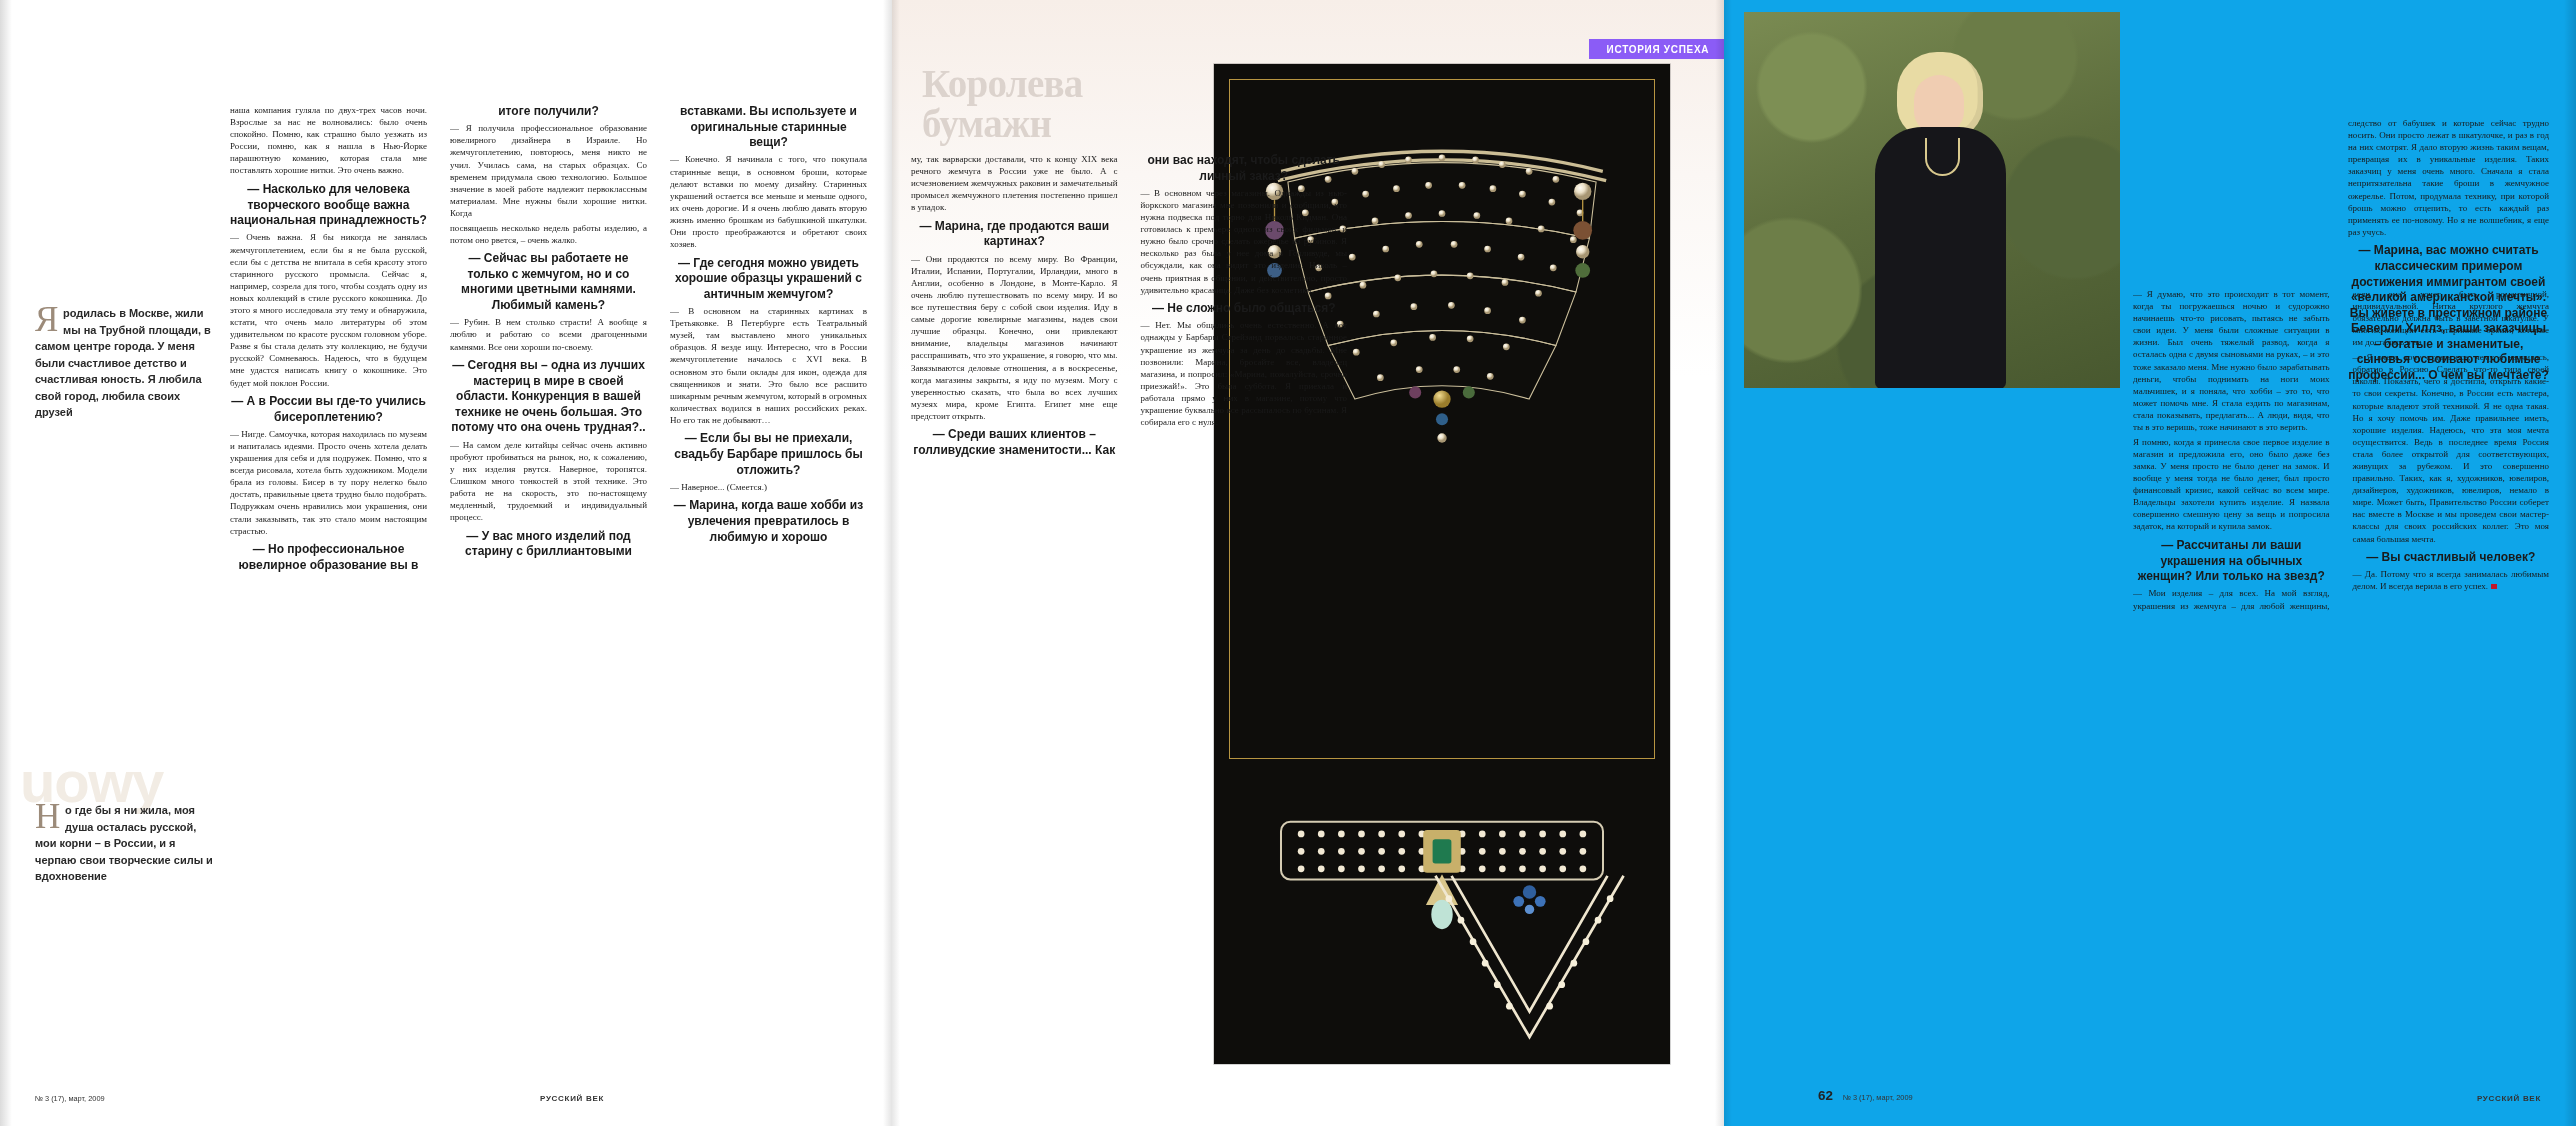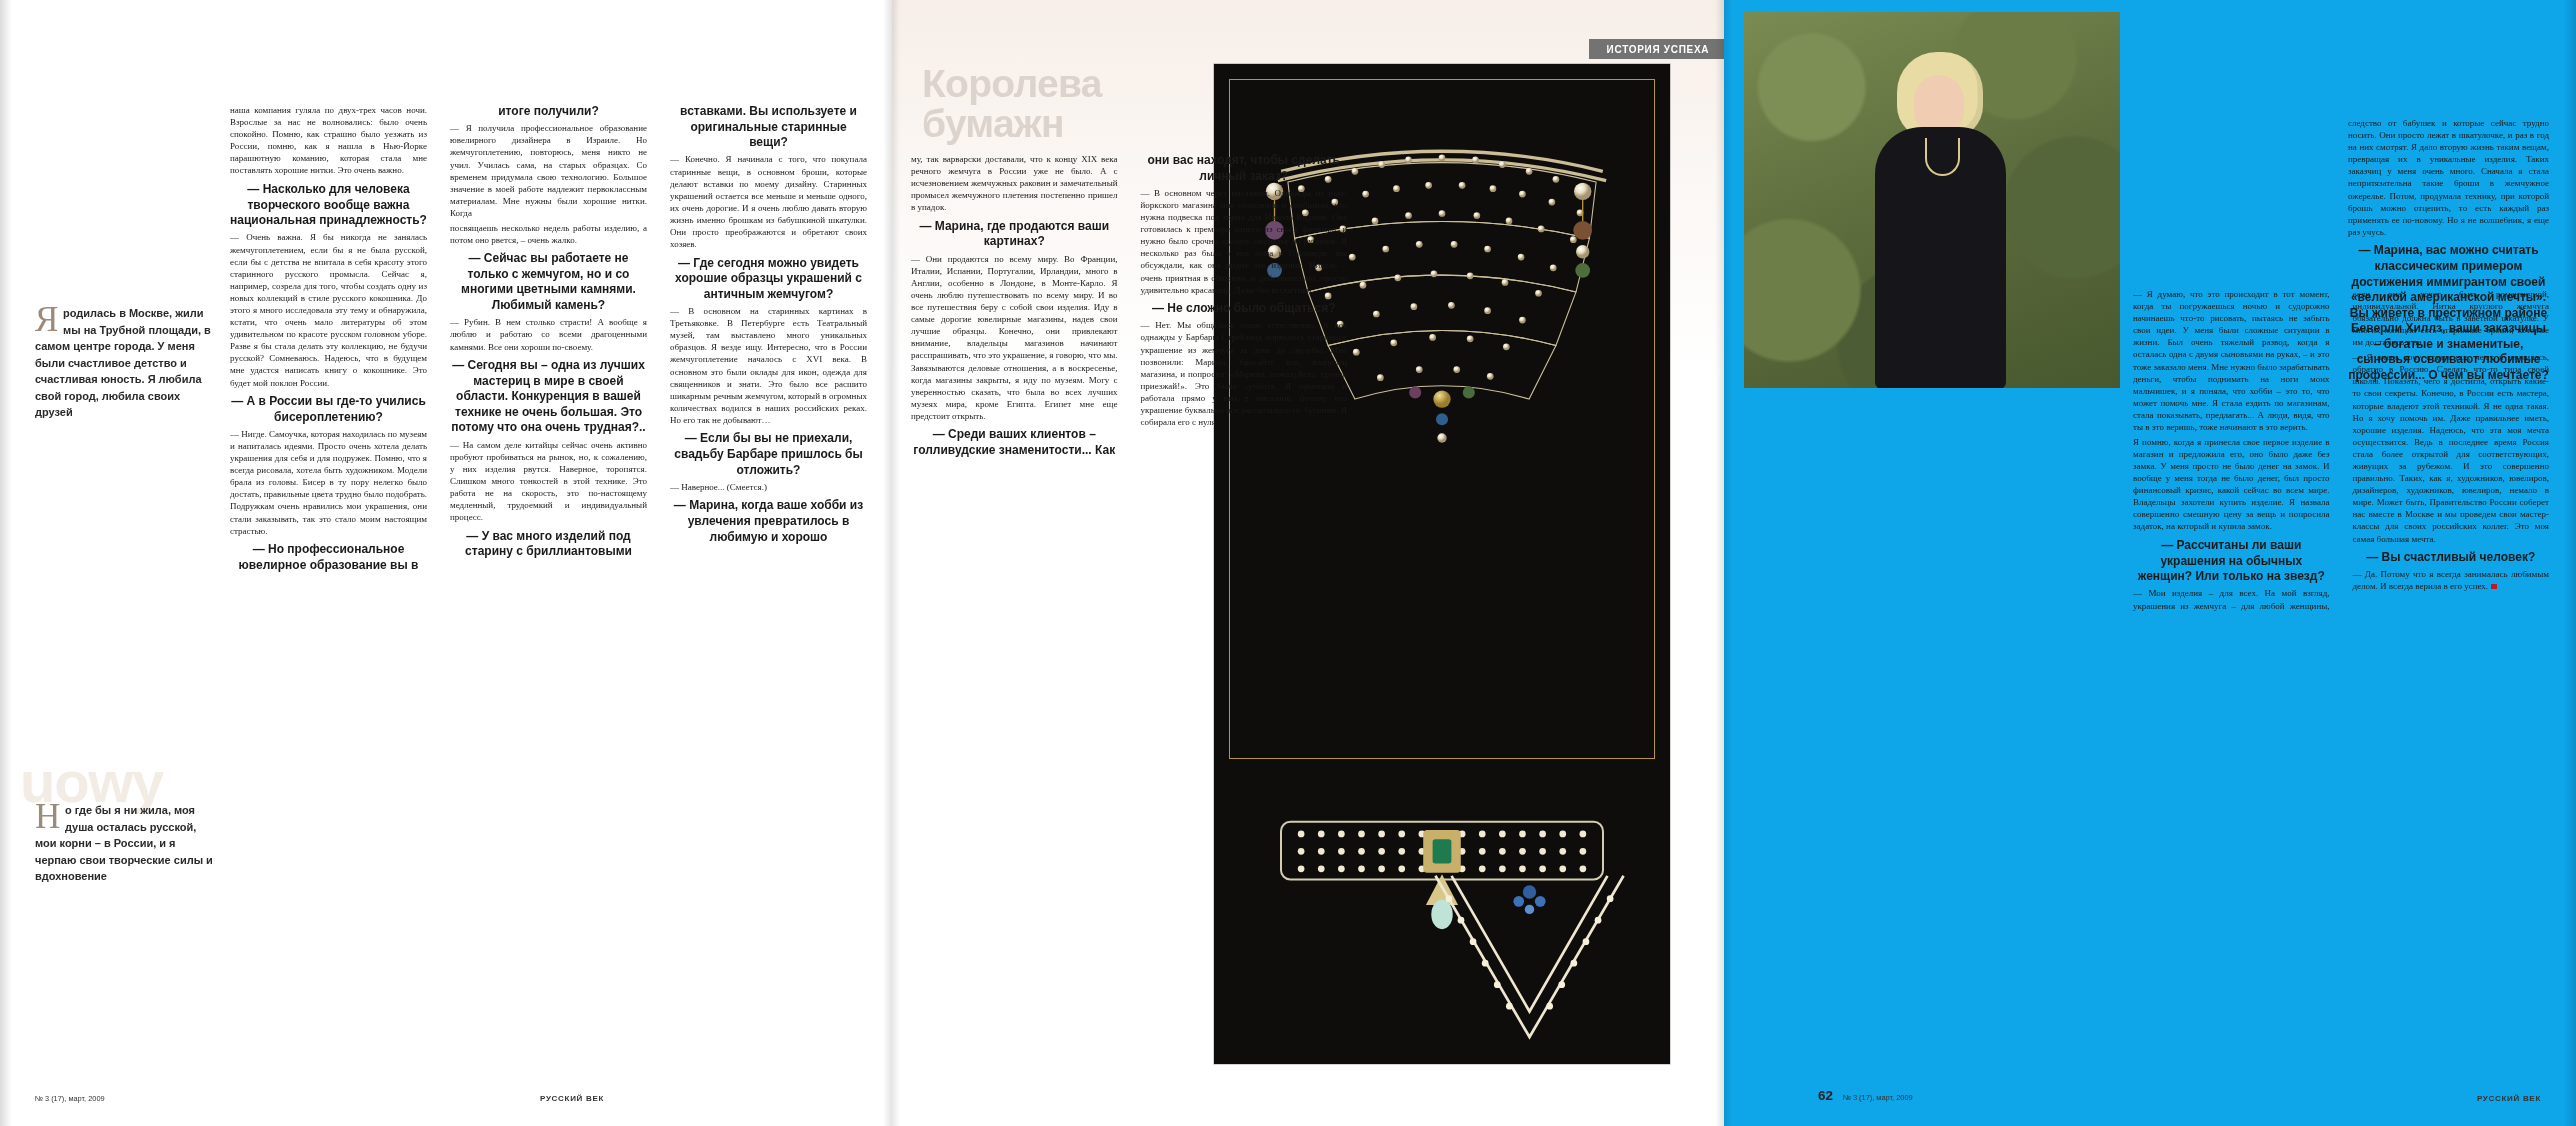--- a/index.html
+++ b/index.html
@@ -152,31 +152,31 @@
   
   .mid-bg-tint {
     position: absolute;
     left: 0; top: 0;
     width: 832px; height: 1126px;
     background: linear-gradient(to bottom, #f7eee8 0px, #fbf7f4 174px, #ffffff 376px);
   }
   .title-ghost {
     position: absolute;
     left: 30px; top: 64px;
-    font-family: Liberation Sans, sans-serif;
+    font-family: Liberation Serif, serif;
     font-weight: bold;
     font-size: 39px;
     line-height: 1.03;
     color: #dcd3cd;
     letter-spacing: -0.7px;
   }
   .rubric {
     position: absolute;
     right: 0; top: 39px;
-    background: #737373;
+    background: #8b5cf6;
     color: #fff;
     font-family: "Liberation Sans", sans-serif;
     font-weight: bold;
     font-size: 10px;
     letter-spacing: 0.7px;
     padding: 4.7px 14.8px 4.7px 17.4px;
     z-index: 20;
   }
   .photo-jewel {
     position: absolute;

